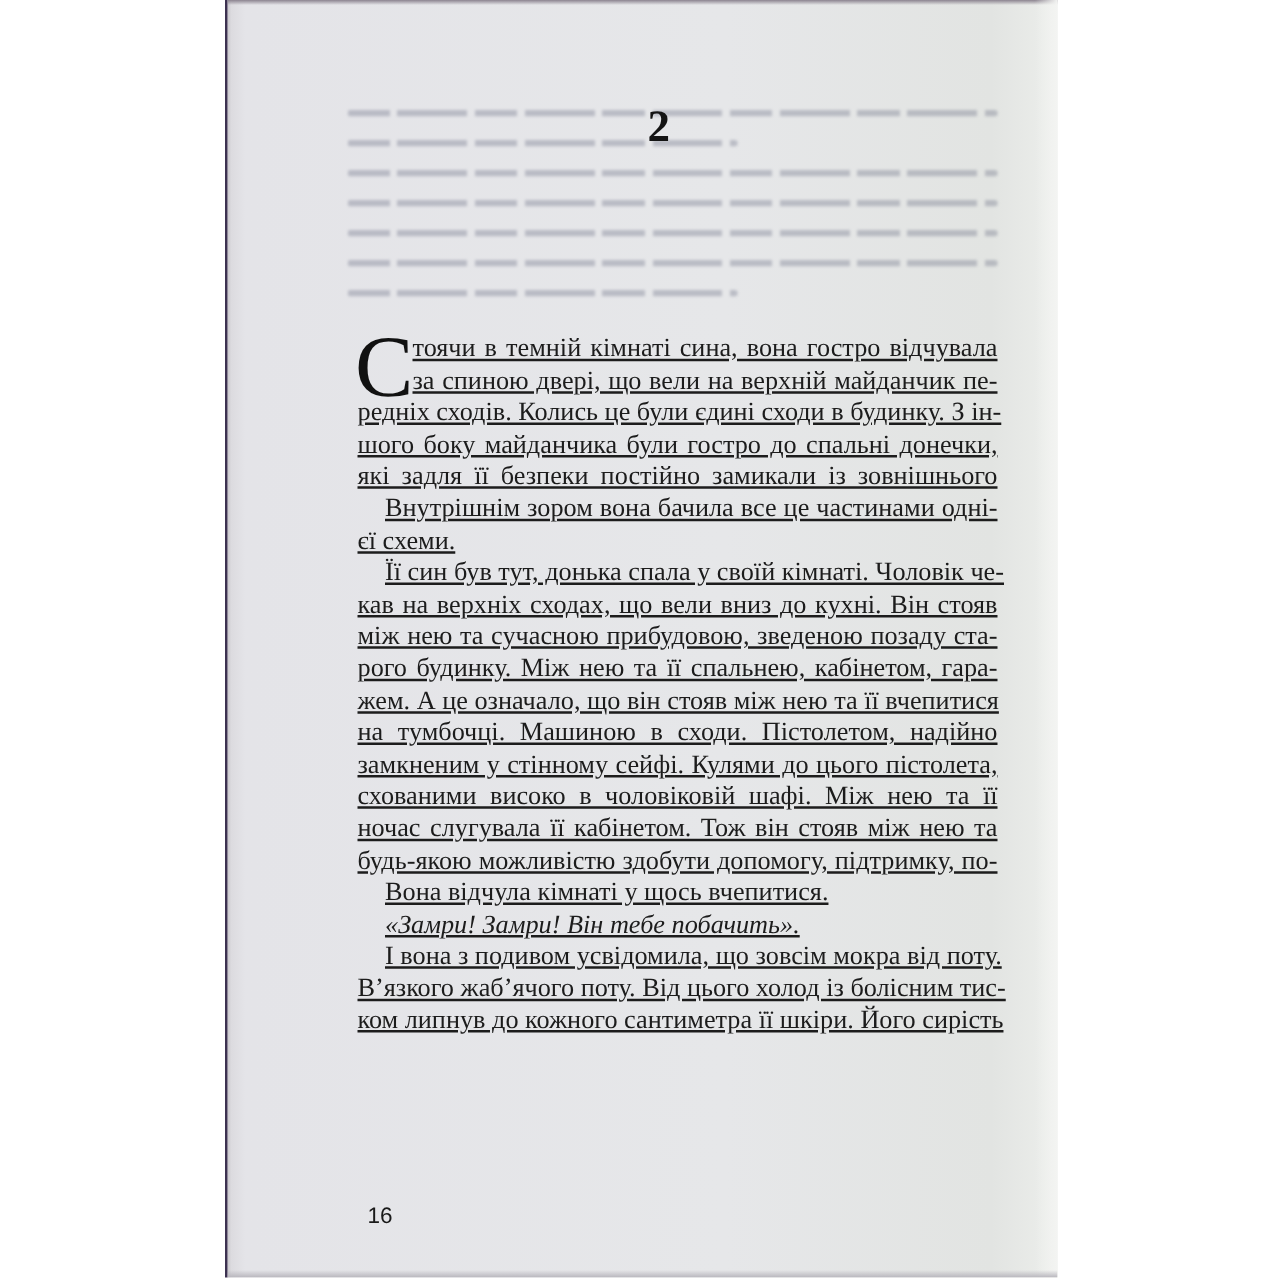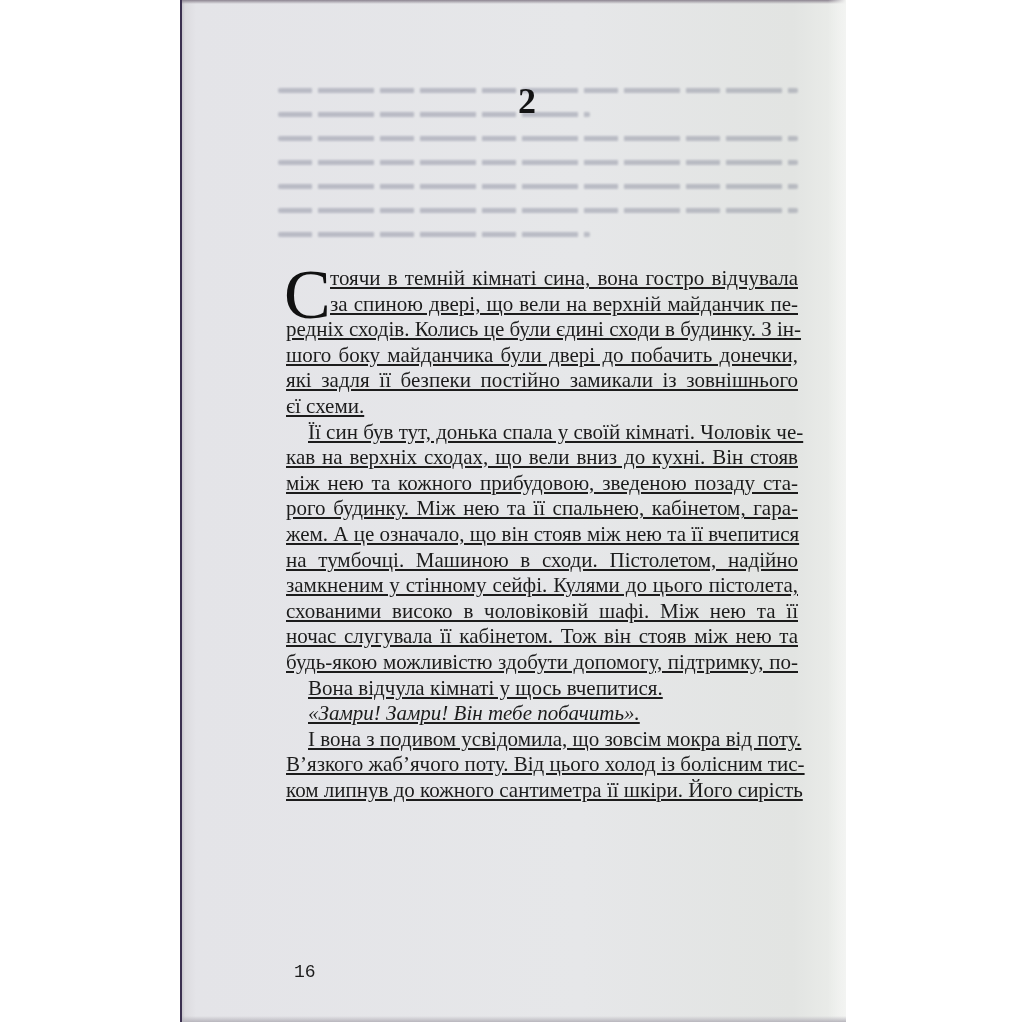--- a/index.html
+++ b/index.html
@@ -112,21 +112,21 @@
       top: -1px;
       font-family: "Liberation Serif", "DejaVu Serif", serif;
       font-size: 70px;
       line-height: 60px;
       color: #111;
     }
     .page-number {
       position: absolute;
       left: 112px;
       top: 962px;
-      font-family: Liberation Mono, monospace;
+      font-family: Liberation Sans, sans-serif;
       font-size: 18px;
       color: #1a1a1a;
     }
   </style>
 </head>
 <body>
 
 <div class="stage">
   <div class="page">
     <div class="page-top-shadow"></div>
@@ -143,26 +143,27 @@
       <div class="bleed-line short"></div>
     </div>
 
     <div class="chapter-number">2</div>
 
     <div class="text-block" id="text-block">
       <span class="dropcap">С</span>
     <div class="line dropcap-line">тоячи в темній кімнаті сина, вона гостро відчувала</div>
         <div class="line dropcap-line">за спиною двері, що вели на верхній майданчик пе-</div>
         <div class="line">редніх сходів. Колись це були єдині сходи в будинку. З ін-</div>
-        <div class="line">шого боку майданчика були двері до побачить донечки,</div>
+        <div class="line">шого боку майданчика були гостро до спальні донечки,</div>
         <div class="line">які  задля її безпеки постійно замикали із зовнішнього</div>
+        <div class="line indent">Внутрішнім зором вона бачила все це частинами одні-</div>
         <div class="line last">єї схеми.</div>
         <div class="line indent">Її син був тут, донька спала у своїй кімнаті. Чоловік че-</div>
         <div class="line">кав на верхніх сходах, що вели вниз до кухні. Він стояв</div>
-        <div class="line">між нею та кожного прибудовою, зведеною позаду ста-</div>
+        <div class="line">між нею та сучасною прибудовою, зведеною позаду ста-</div>
         <div class="line">рого будинку. Між нею та її спальнею, кабінетом, гара-</div>
         <div class="line">жем. А це означало, що він стояв між нею та її вчепитися</div>
         <div class="line">на тумбочці. Машиною в сходи. Пістолетом, надійно</div>
         <div class="line">замкненим у стінному сейфі. Кулями до цього пістолета,</div>
         <div class="line">схованими високо в чоловіковій шафі. Між нею та її</div>
         <div class="line">ночас слугувала її кабінетом. Тож він стояв між нею та</div>
         <div class="line">будь-якою можливістю здобути допомогу, підтримку, по-</div>
         <div class="line indent last">Вона відчула кімнаті у щось вчепитися.</div>
         <div class="line indent last italic">«Замри! Замри! Він тебе побачить».</div>
         <div class="line indent">І вона з подивом усвідомила, що зовсім мокра від поту.</div>

